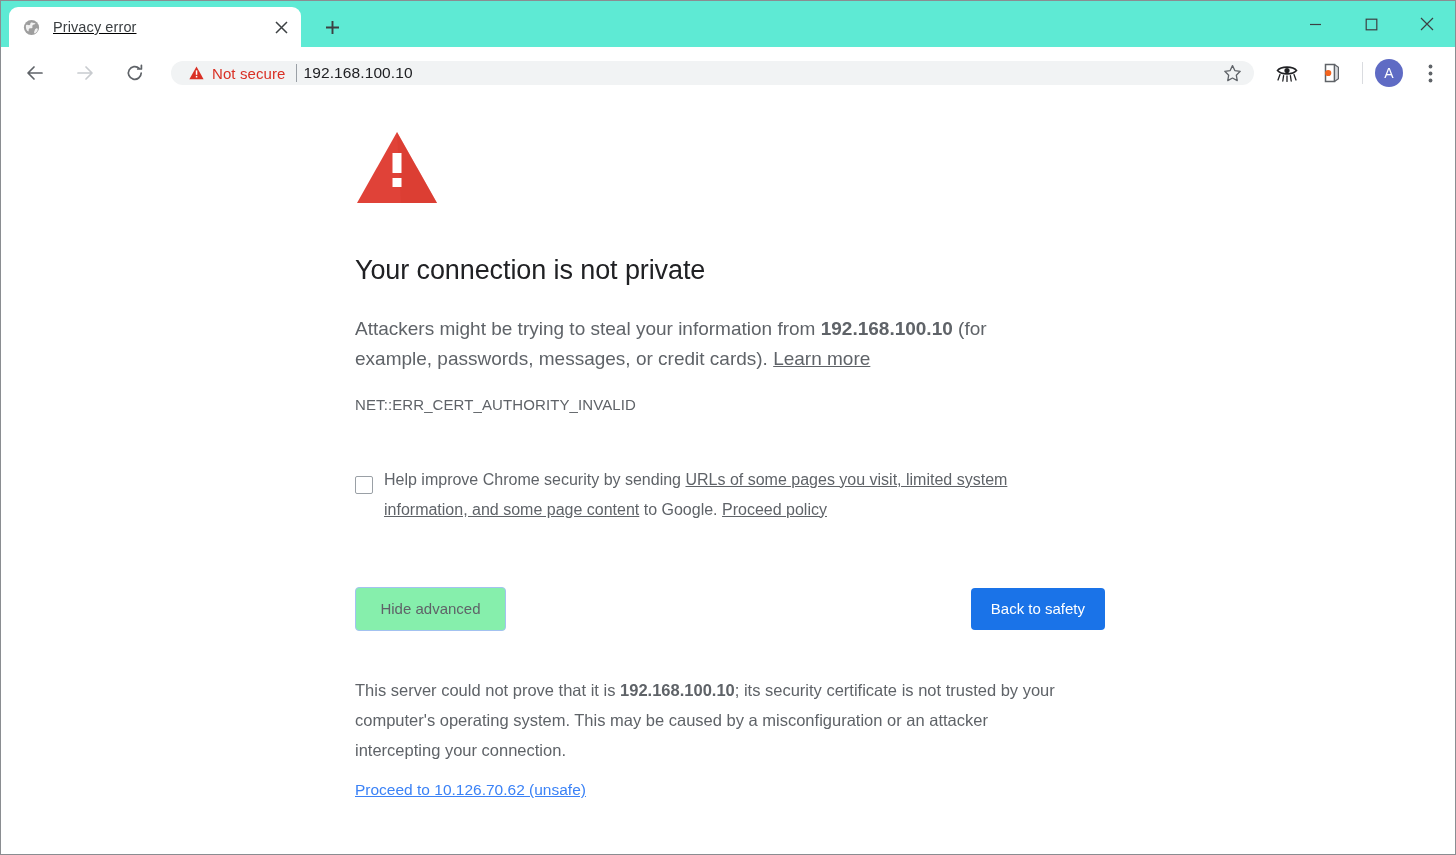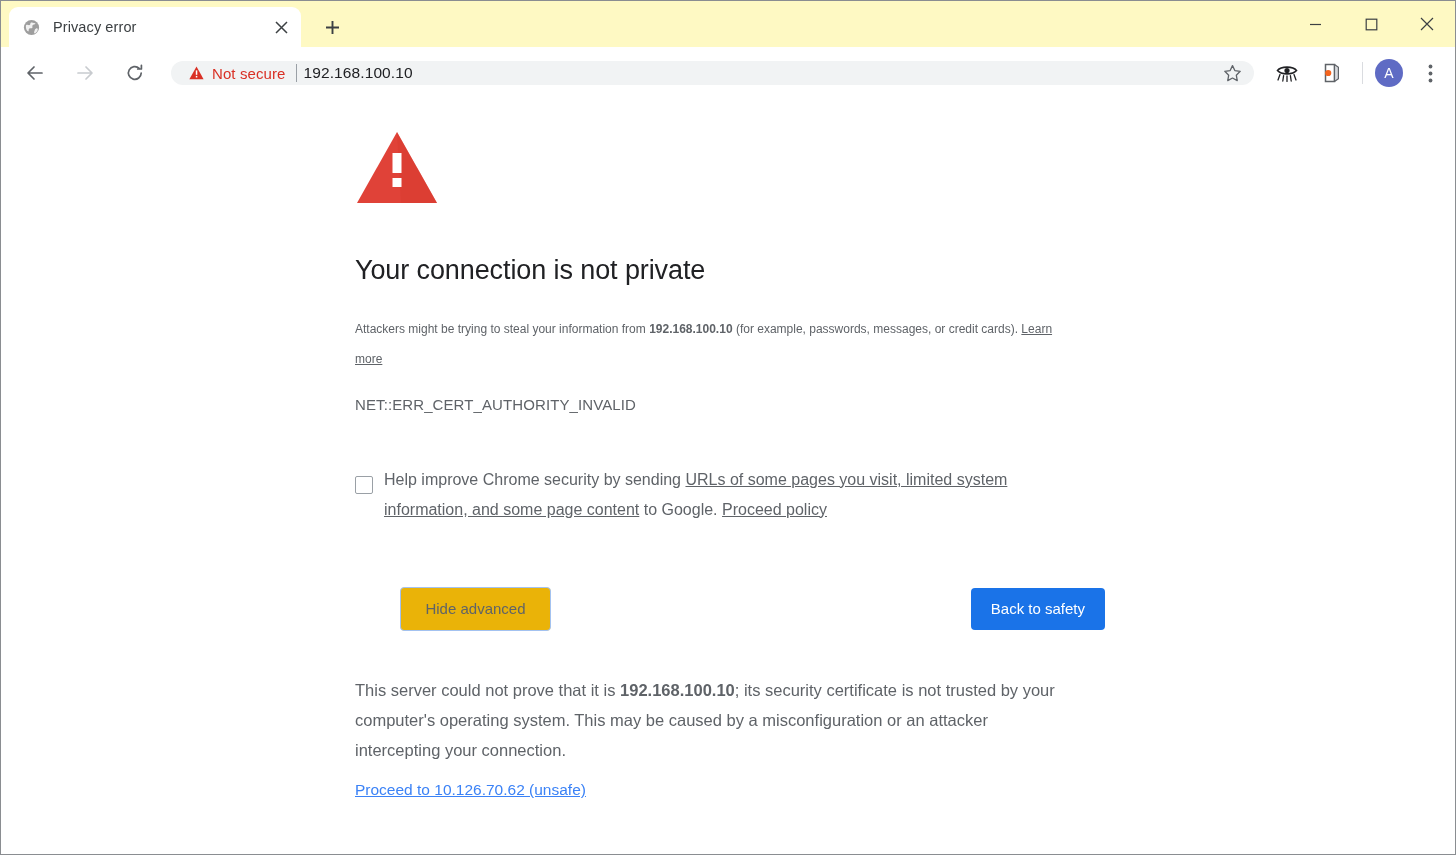--- a/index.html
+++ b/index.html
@@ -23,25 +23,26 @@
     border: 1px solid #8a8d91;
     background: #ffffff;
     display: flex;
     flex-direction: column;
     position: relative;
   }
 
   
   .tabstrip {
     height: 46px;
-    background: #fef9c3;
+    background: #5eead4;
     display: flex;
     align-items: flex-end;
     position: relative;
     flex: none;
+    text-decoration: underline;
   }
   .tab {
     width: 292px;
     height: 40px;
     margin-left: 8px;
     background: #ffffff;
     border-radius: 9px 9px 0 0;
     display: flex;
     align-items: center;
     padding: 0 8px 0 14px;
@@ -235,21 +236,21 @@
   }
   h1.err-heading {
     font-size: 27px;
     font-weight: 400;
     color: #202124;
     margin: 0 0 26px 0;
     letter-spacing: -0.1px;
     line-height: 1.25;
   }
   p.err-body {
-    font-size: 12px;
+    font-size: 19px;
     line-height: 30px;
     color: #5f6368;
     margin: 0 0 22px 0;
     max-width: 700px;
   }
   p.err-body .host { font-weight: bold; color: #5f6368; }
   .ilink {
     color: #5f6368;
     text-decoration: underline;
     cursor: pointer;
@@ -289,30 +290,29 @@
     align-items: center;
     margin-top: 62px;
     width: 750px;
   }
   .btn-outline {
     height: 44px;
     min-width: 151px;
     box-sizing: border-box;
     border: 1px solid #a3c2f0;
     border-radius: 4px;
-    background: #eab308;
+    background: #86efac;
     color: #5f6368;
     font-size: 15px;
     font-family: "Liberation Sans", sans-serif;
     display: flex;
     align-items: center;
     justify-content: center;
     padding: 0 18px;
     cursor: pointer;
-    margin-left: 45px;
   }
   .btn-primary {
     height: 42px;
     box-sizing: border-box;
     border: none;
     border-radius: 4px;
     background: #1a73e8;
     color: #ffffff;
     font-size: 15px;
     font-weight: normal;

